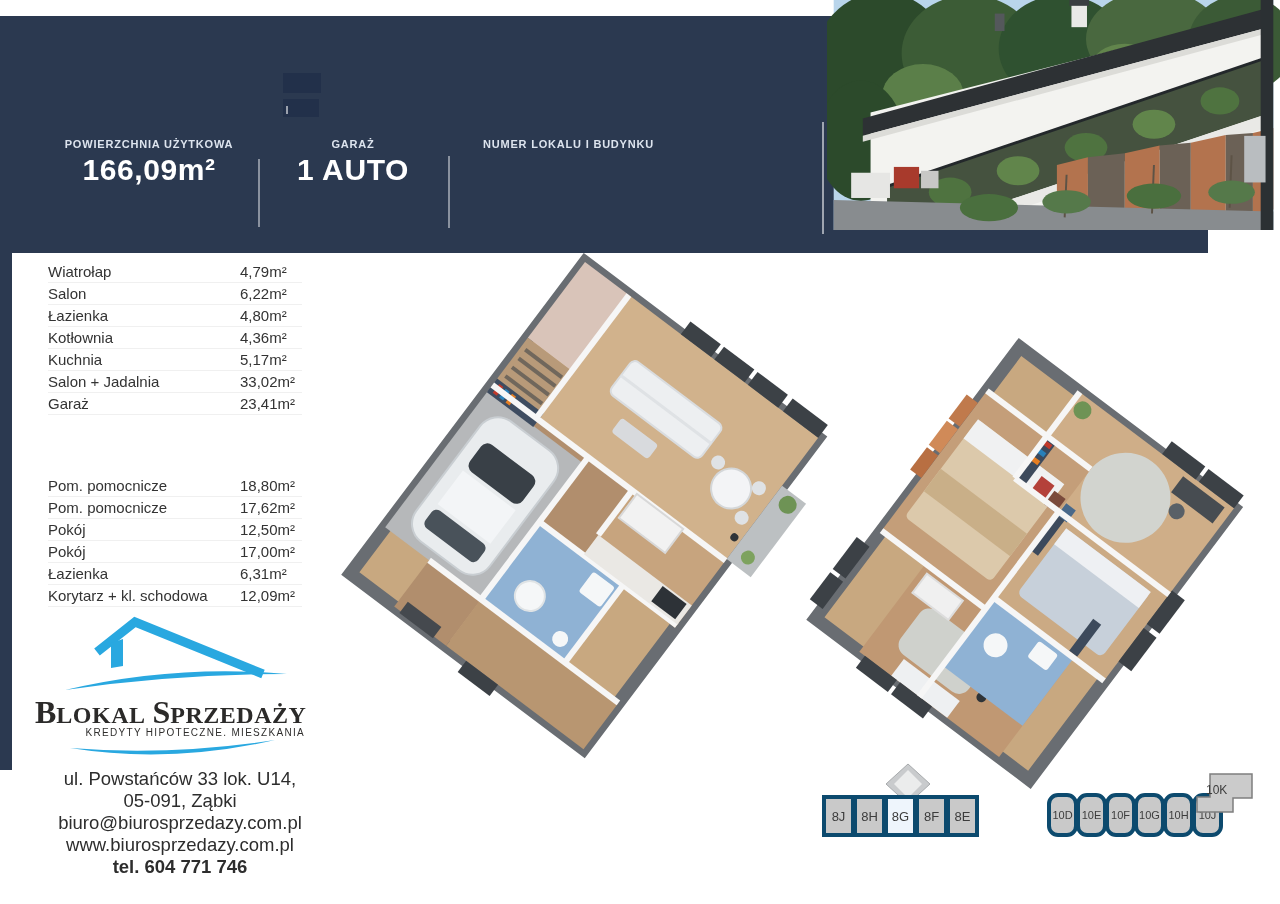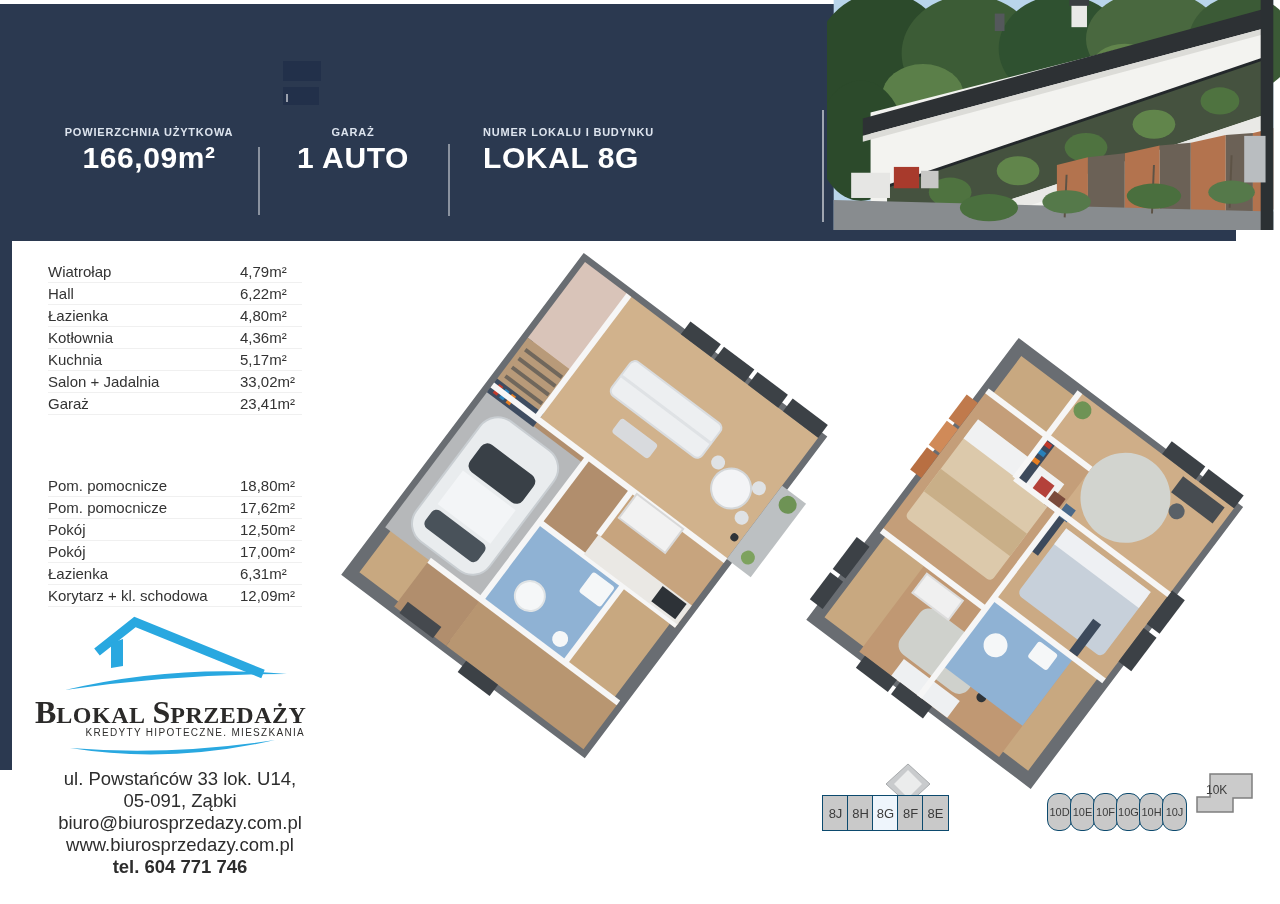--- a/index.html
+++ b/index.html
@@ -3,21 +3,21 @@
 <meta charset="utf-8">
 <style>
   html,body{margin:0;padding:0;}
   body{
     width:1280px;height:904px;position:relative;background:#ffffff;
     font-family:"Liberation Sans",sans-serif;overflow:hidden;
   }
   .abs{position:absolute;}
 
   
-  #header{left:0;top:4px;width:1208px;height:237px;background:#2b3950;padding-left:28px;}
+  #header{left:0;top:16px;width:1208px;height:237px;background:#2b3950;}
   .stat{position:absolute;top:122px;}
   .stat-label{font-size:11px;font-weight:700;color:#dde4ee;letter-spacing:.8px;}
   .stat-value{font-size:30px;font-weight:700;color:#ffffff;letter-spacing:.6px;margin-top:3px;}
   #stat-0{left:40px;width:218px;text-align:center;}
   #stat-1{left:262px;width:182px;text-align:center;}
   #stat-2{left:483px;width:340px;text-align:left;}
   .vdiv{position:absolute;width:2px;background:rgba(255,255,255,.45);}
   #vdiv-1{left:258px;top:143px;height:68px;}
   #vdiv-2{left:448px;top:140px;height:72px;}
   #vdiv-3{left:822px;top:106px;height:112px;background:rgba(255,255,255,.55);}
@@ -56,21 +56,21 @@
   
   #plans-svg{left:320px;top:240px;width:960px;height:580px;}
 
   
   #photo-svg{left:827px;top:0;width:453px;height:230px;}
 
   
   .strip{position:absolute;display:flex;}
   #strip8{left:822px;top:795px;}
   #strip10{left:1047px;top:793px;}
-  .unit-cell{width:25px;height:34px;border:1px solid #0c4a6e;margin-left:-2px;
+  .unit-cell{width:25px;height:34px;border:4px solid #0c4a6e;margin-left:-2px;
     background:#c9c9c9;display:flex;align-items:center;justify-content:center;
     font-size:13px;color:#3c3c3c;}
   .unit-cell:first-child{margin-left:0;}
   #strip10 .unit-cell{width:23px;height:36px;font-size:11px;border-radius:11px;}
   .unit-cell.active{background:#eef5fc;}
   #unit10k-svg{left:1190px;top:768px;width:70px;height:50px;}
 </style>
 </head>
 <body>
 
@@ -78,21 +78,20 @@
   <div class="stat" id="stat-0">
     <div class="stat-label">POWIERZCHNIA UŻYTKOWA</div>
     <div class="stat-value">166,09m²</div>
   </div>
   <div class="stat" id="stat-1">
     <div class="stat-label">GARAŻ</div>
     <div class="stat-value">1 AUTO</div>
   </div>
   <div class="stat" id="stat-2">
     <div class="stat-label">NUMER LOKALU I BUDYNKU</div>
-    <div class="stat-value">LOKAL 8G</div>
   </div>
   <div class="vdiv" id="vdiv-1"></div>
   <div class="vdiv" id="vdiv-2"></div>
   <div class="vdiv" id="vdiv-3"></div>
   <div class="redact" id="redact-1"></div>
   <div class="redact" id="redact-2"></div>
   <div class="abs" id="redact-tick"></div>
 </div>
 
 <svg class="abs" id="photo-svg" viewBox="0 0 453 237">
@@ -152,21 +151,21 @@
 
 <div class="abs" id="left-bar"></div>
 
 <div class="room-table" id="rooms-ground">
   <div class="room-row">
     <span class="room-name">Wiatrołap</span>
     <span class="room-area">4,79m²</span>
   </div>
 
   <div class="room-row">
-    <span class="room-name">Hall</span>
+    <span class="room-name">Salon</span>
     <span class="room-area">6,22m²</span>
   </div>
 
   <div class="room-row">
     <span class="room-name">Łazienka</span>
     <span class="room-area">4,80m²</span>
   </div>
 
   <div class="room-row">
     <span class="room-name">Kotłownia</span>

